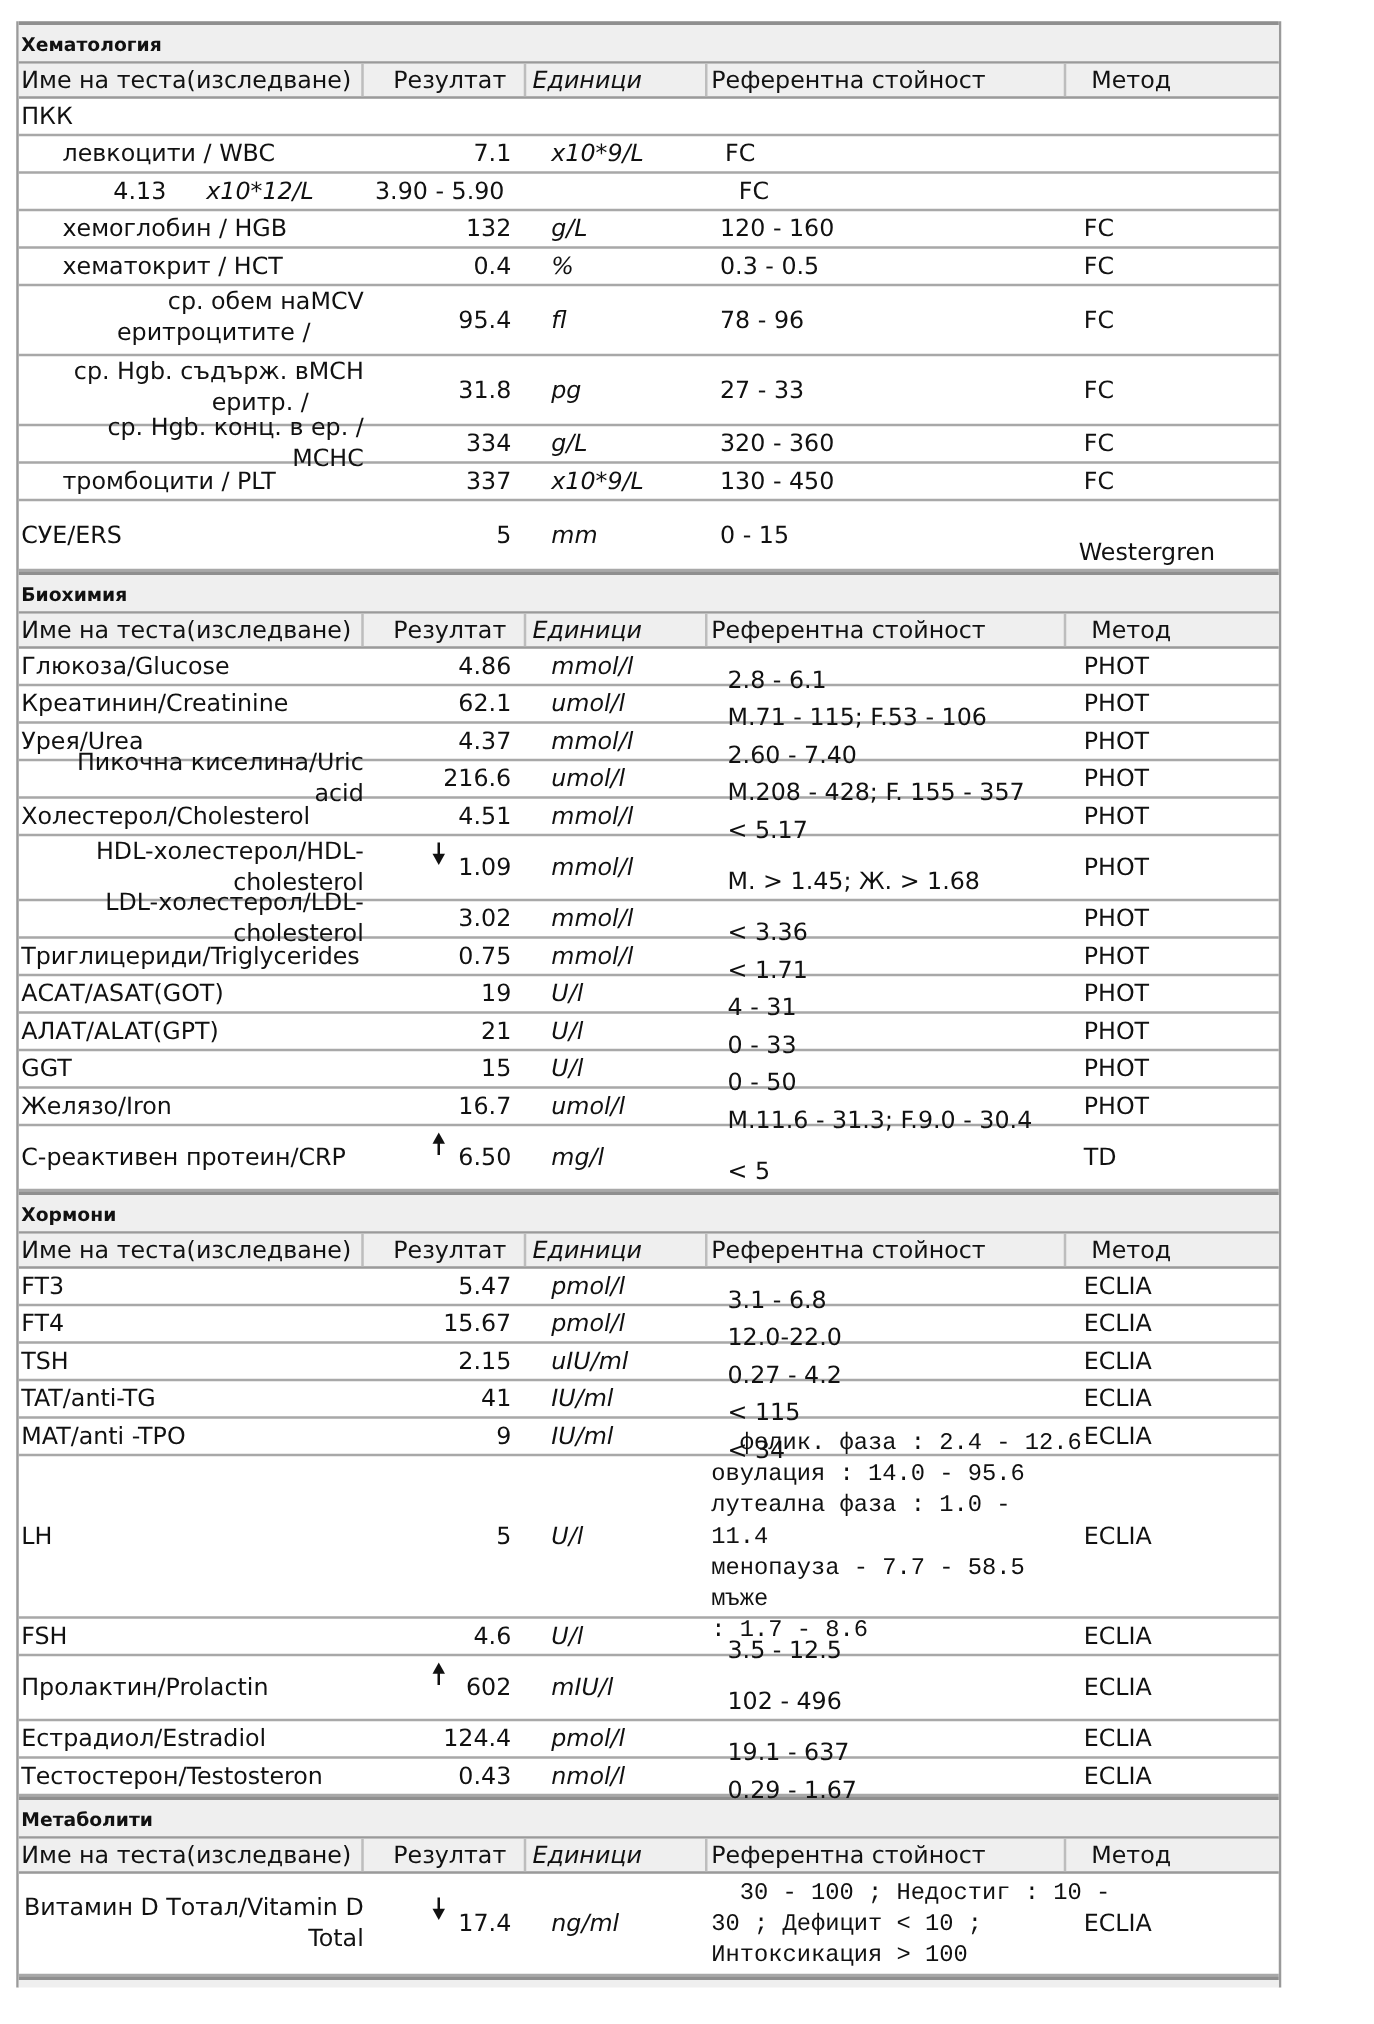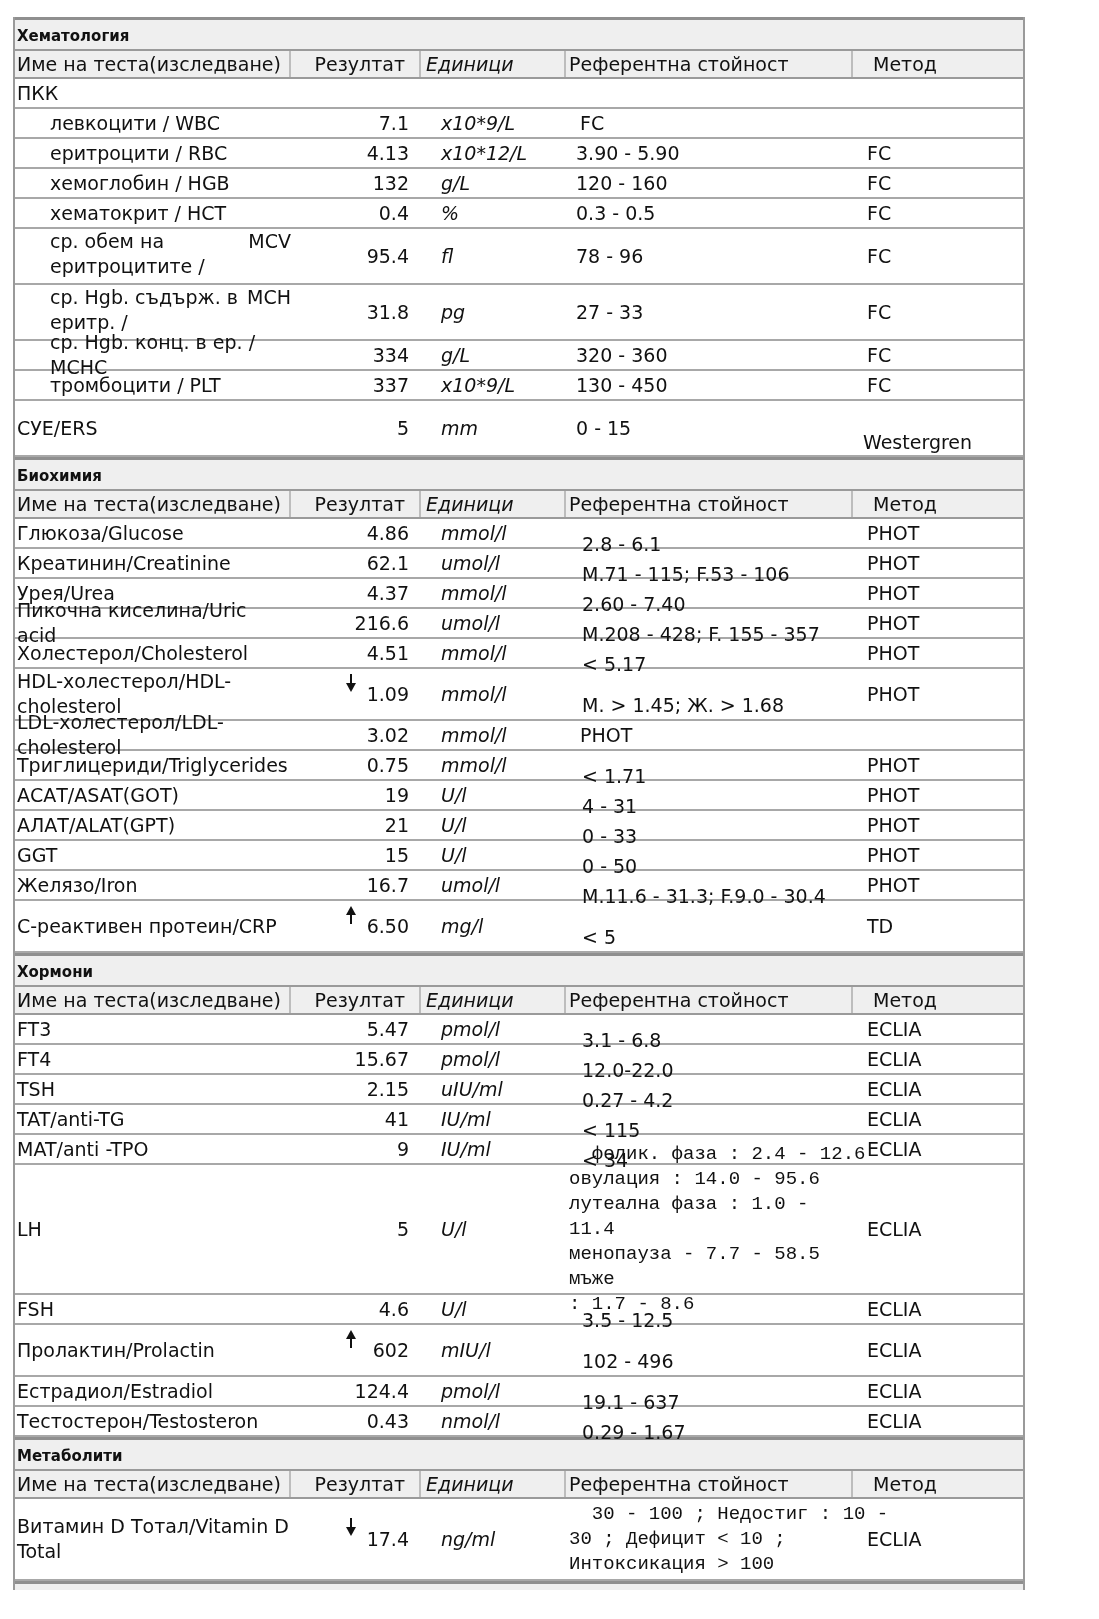--- a/index.html
+++ b/index.html
@@ -13,21 +13,21 @@
   }
   .section-title {
     background: #efefef; font-weight: bold; font-size: 15px;
     height: 29px; line-height: 32px; padding-left: 2px;
     border-top: 3px solid #8f8f8f; border-bottom: 2px solid #9a9a9a;
     box-sizing: content-box;
   }
   .row { display: flex; border-bottom: 2px solid #a8a8a8; box-sizing: border-box; }
   .row.header { background: #efefef; height: 28px; border-bottom: 2px solid #9a9a9a; }
   .cell { box-sizing: border-box; display: flex; align-items: center; line-height: 25px; }
-  .c-name { width: 276px; padding-left: 2px; position: relative; }
+  .c-name { width: 276px; padding-left: 2px; position: relative; text-align: right; }
   .c-res { width: 130px; justify-content: flex-end; padding-right: 12px; }
   .c-unit { width: 145px; padding-left: 20px; font-style: italic; }
   .c-ref { width: 287px; padding-left: 10px; }
   .c-meth { width: 103px; padding-left: 14px; }
   .header .c-name { border-right: 2px solid #bdbdbd; }
   .header .c-res { border-right: 2px solid #bdbdbd; padding-right: 14px; }
   .header .c-unit { padding-left: 5px; border-right: 2px solid #bdbdbd; }
   .header .c-ref { padding-left: 3px; border-right: 2px solid #bdbdbd; }
   .header .c-meth { padding-left: 20px; }
   .h30 { height: 30px; }
@@ -62,21 +62,20 @@
     <div class="cell c-name">ПКК</div>
   </div>
 
   <div class="row h30">
     <div class="cell c-name indent">левкоцити / WBC</div>
     <div class="cell c-res">7.1</div>
     <div class="cell c-unit">x10*9/L</div>
     <div class="cell c-meth">FC</div>
   </div>
   <div class="row h30">
-    <div class="cell c-name indent">еритроцити / RBC</div>
     <div class="cell c-res">4.13</div>
     <div class="cell c-unit">x10*12/L</div>
     <div class="cell c-ref">3.90 - 5.90</div>
     <div class="cell c-meth">FC</div>
   </div>
   <div class="row h30">
     <div class="cell c-name indent">хемоглобин / HGB</div>
     <div class="cell c-res">132</div>
     <div class="cell c-unit">g/L</div>
     <div class="cell c-ref">120 - 160</div>
@@ -185,20 +184,21 @@
     </div>
     <div class="cell c-res">1.09</div>
     <div class="cell c-unit">mmol/l</div>
     <div class="cell c-ref ref-indent">М. &gt; 1.45; Ж. &gt; 1.68</div>
     <div class="cell c-meth">PHOT</div>
   </div>
   <div class="row h30">
     <div class="cell c-name">LDL-холестерол/LDL-cholesterol</div>
     <div class="cell c-res">3.02</div>
     <div class="cell c-unit">mmol/l</div>
+    <div class="cell c-ref ref-indent">&lt; 3.36</div>
     <div class="cell c-meth">PHOT</div>
   </div>
   <div class="row h30">
     <div class="cell c-name">Триглицериди/Triglycerides</div>
     <div class="cell c-res">0.75</div>
     <div class="cell c-unit">mmol/l</div>
     <div class="cell c-ref ref-indent">&lt; 1.71</div>
     <div class="cell c-meth">PHOT</div>
   </div>
   <div class="row h30">

